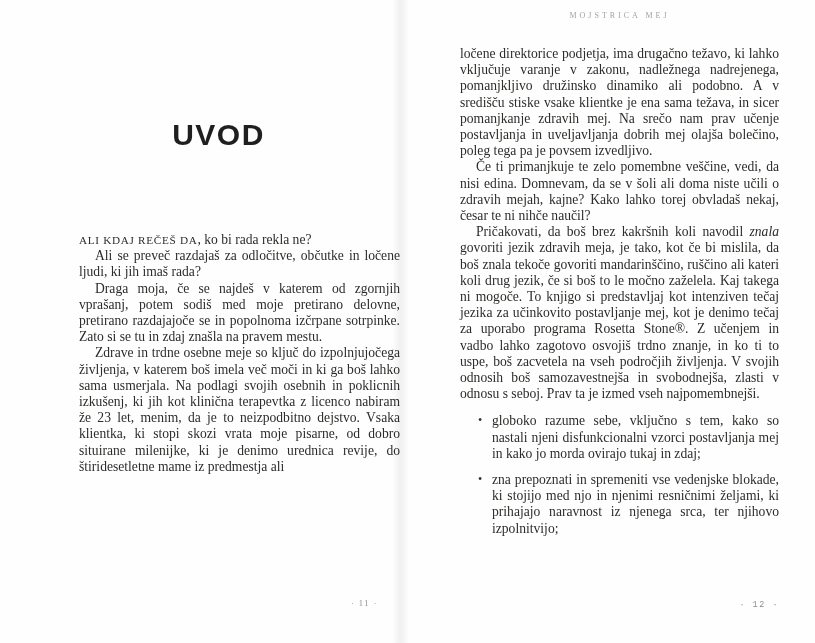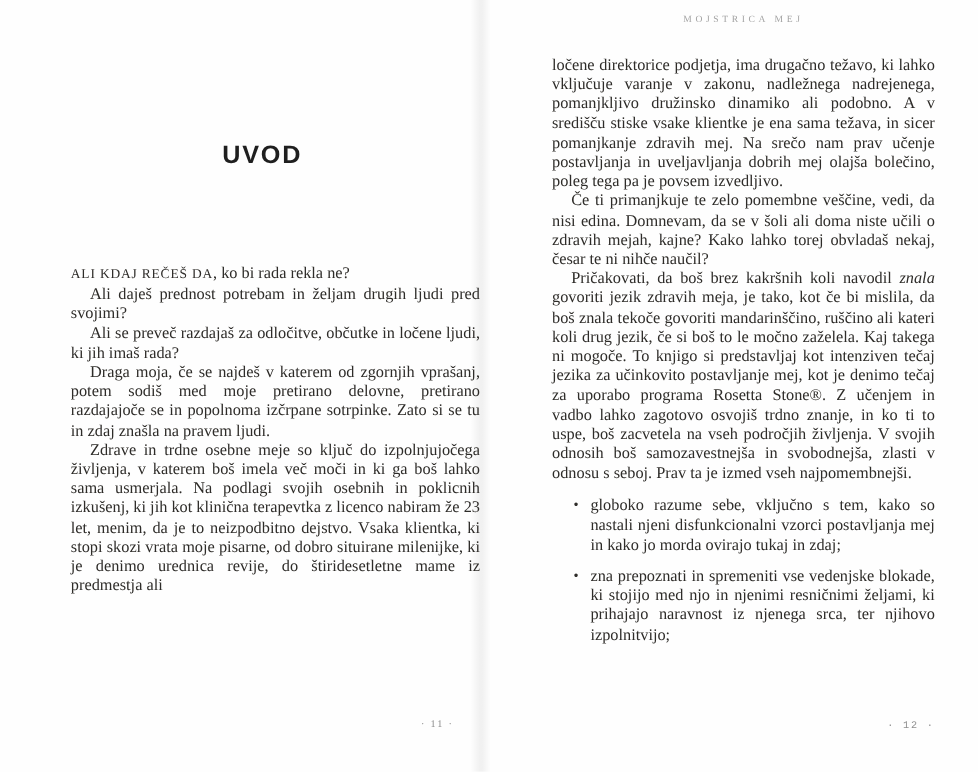--- a/index.html
+++ b/index.html
@@ -24,41 +24,41 @@
   .page { position: absolute; top: 0; height: 498px; }
   .page--left  { left: 59px;  width: 341px; }
   .page--right { left: 460px; width: 319px; }
 
   .chapter-title {
     position: absolute;
     top: 118px; left: 0; right: 22px;
     text-align: center;
     font-family: "Liberation Sans", sans-serif;
     font-weight: 700;
-    font-size: 21px;
+    font-size: 30px;
     letter-spacing: 1.5px;
     color: #1f1f1f;
   }
   .running-header {
     position: absolute;
     top: 11px; left: 0; right: 0;
     text-align: center;
     font-size: 8px;
     letter-spacing: 3px;
     color: #a3a3a3;
     text-transform: uppercase;
   }
   .body-text {
     position: absolute;
     left: 0; right: 0;
     font-size: 13.6px;
     line-height: 16.2px;
     text-align: justify;
   }
-  .page--left  .body-text { top: 220px; }
+  .page--left  .body-text { top: 232px; margin-left: 20px; }
   .page--right .body-text { top: 46px; }
 
   p.indent { text-indent: 16px; }
   .smallcaps {
     text-transform: uppercase;
     font-size: 11.2px;
     letter-spacing: 0.7px;
   }
   em { }
 
@@ -87,23 +87,22 @@
 </style>
 </head>
 <body>
 
 <div class="gutter"></div>
 
 <section class="page page--left">
   <h1 class="chapter-title">UVOD</h1>
   <div class="body-text">
     <p><span class="smallcaps">Ali kdaj rečeš da</span><span>, ko bi rada rekla ne?</span></p>
-    <p class="indent">Ali daješ prednost potrebam in željam drugih ljudi pred svojimi?</p>
     <p class="indent">Ali se preveč razdajaš za odločitve, občutke in ločene ljudi, ki jih imaš rada?</p>
-    <p class="indent">Draga moja, če se najdeš v katerem od zgornjih vprašanj, potem sodiš med moje pretirano delovne, pretirano razdajajoče se in popolnoma izčrpane sotrpinke. Zato si se tu in zdaj znašla na pravem ljudi.</p>
+    <p class="indent">Draga moja, če se najdeš v katerem od zgornjih vprašanj, potem sodiš med moje pretirano delovne, pretirano razdajajoče se in popolnoma izčrpane sotrpinke. Zato si se tu in zdaj znašla na pravem mestu.</p>
     <p class="indent">Zdrave in trdne osebne meje so ključ do izpolnjujočega življenja, v katerem boš imela več moči in ki ga boš lahko sama usmerjala. Na podlagi svojih osebnih in poklicnih izkušenj, ki jih kot klinična terapevtka z licenco nabiram že 23 let, menim, da je to neizpodbitno dejstvo. Vsaka klientka, ki stopi skozi vrata moje pisarne, od dobro situirane milenijke, ki je denimo urednica revije, do štiridesetletne mame iz predmestja ali</p>
   </div>
   <footer class="folio">· 11 ·</footer>
 </section>
 
 <section class="page page--right">
   <header class="running-header">MOJSTRICA MEJ</header>
   <div class="body-text">
     <p>ločene direktorice podjetja, ima drugačno težavo, ki lahko vključuje varanje v zakonu, nadležnega nadrejenega, pomanjkljivo družinsko dinamiko ali podobno. A v središču stiske vsake klientke je ena sama težava, in sicer pomanjkanje zdravih mej. Na srečo nam prav učenje postavljanja in uveljavljanja dobrih mej olajša bolečino, poleg tega pa je povsem izvedljivo.</p>
     <p class="indent">Če ti primanjkuje te zelo pomembne veščine, vedi, da nisi edina. Domnevam, da se v šoli ali doma niste učili o zdravih mejah, kajne? Kako lahko torej obvladaš nekaj, česar te ni nihče naučil?</p>

